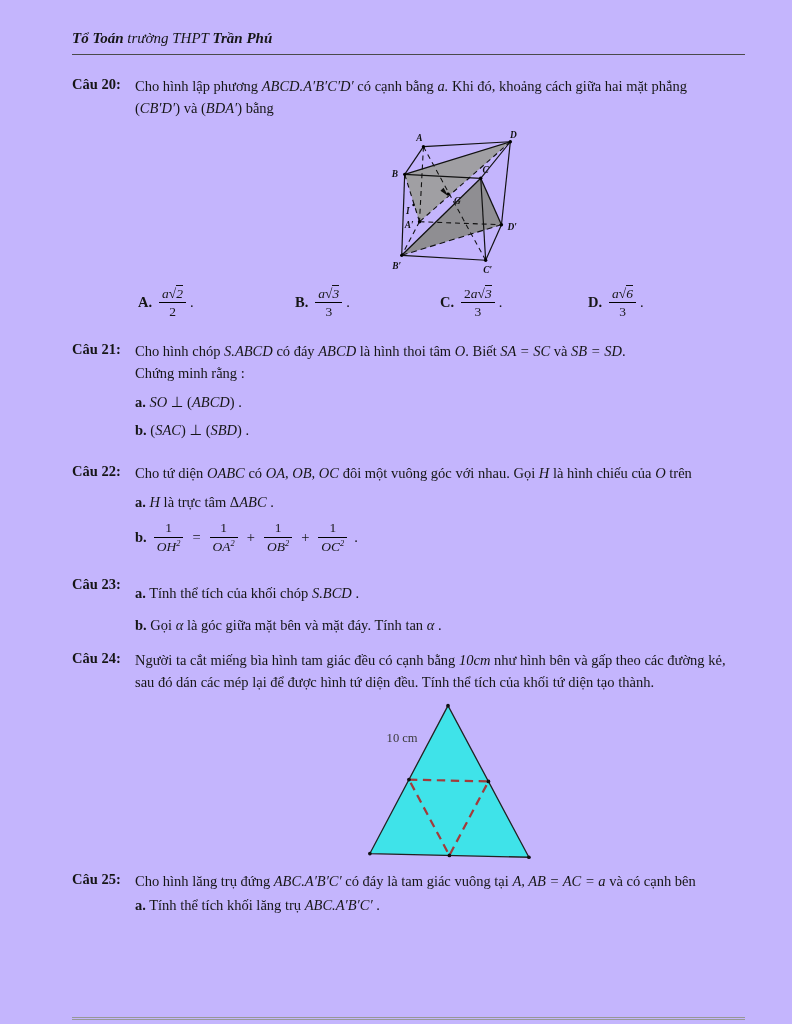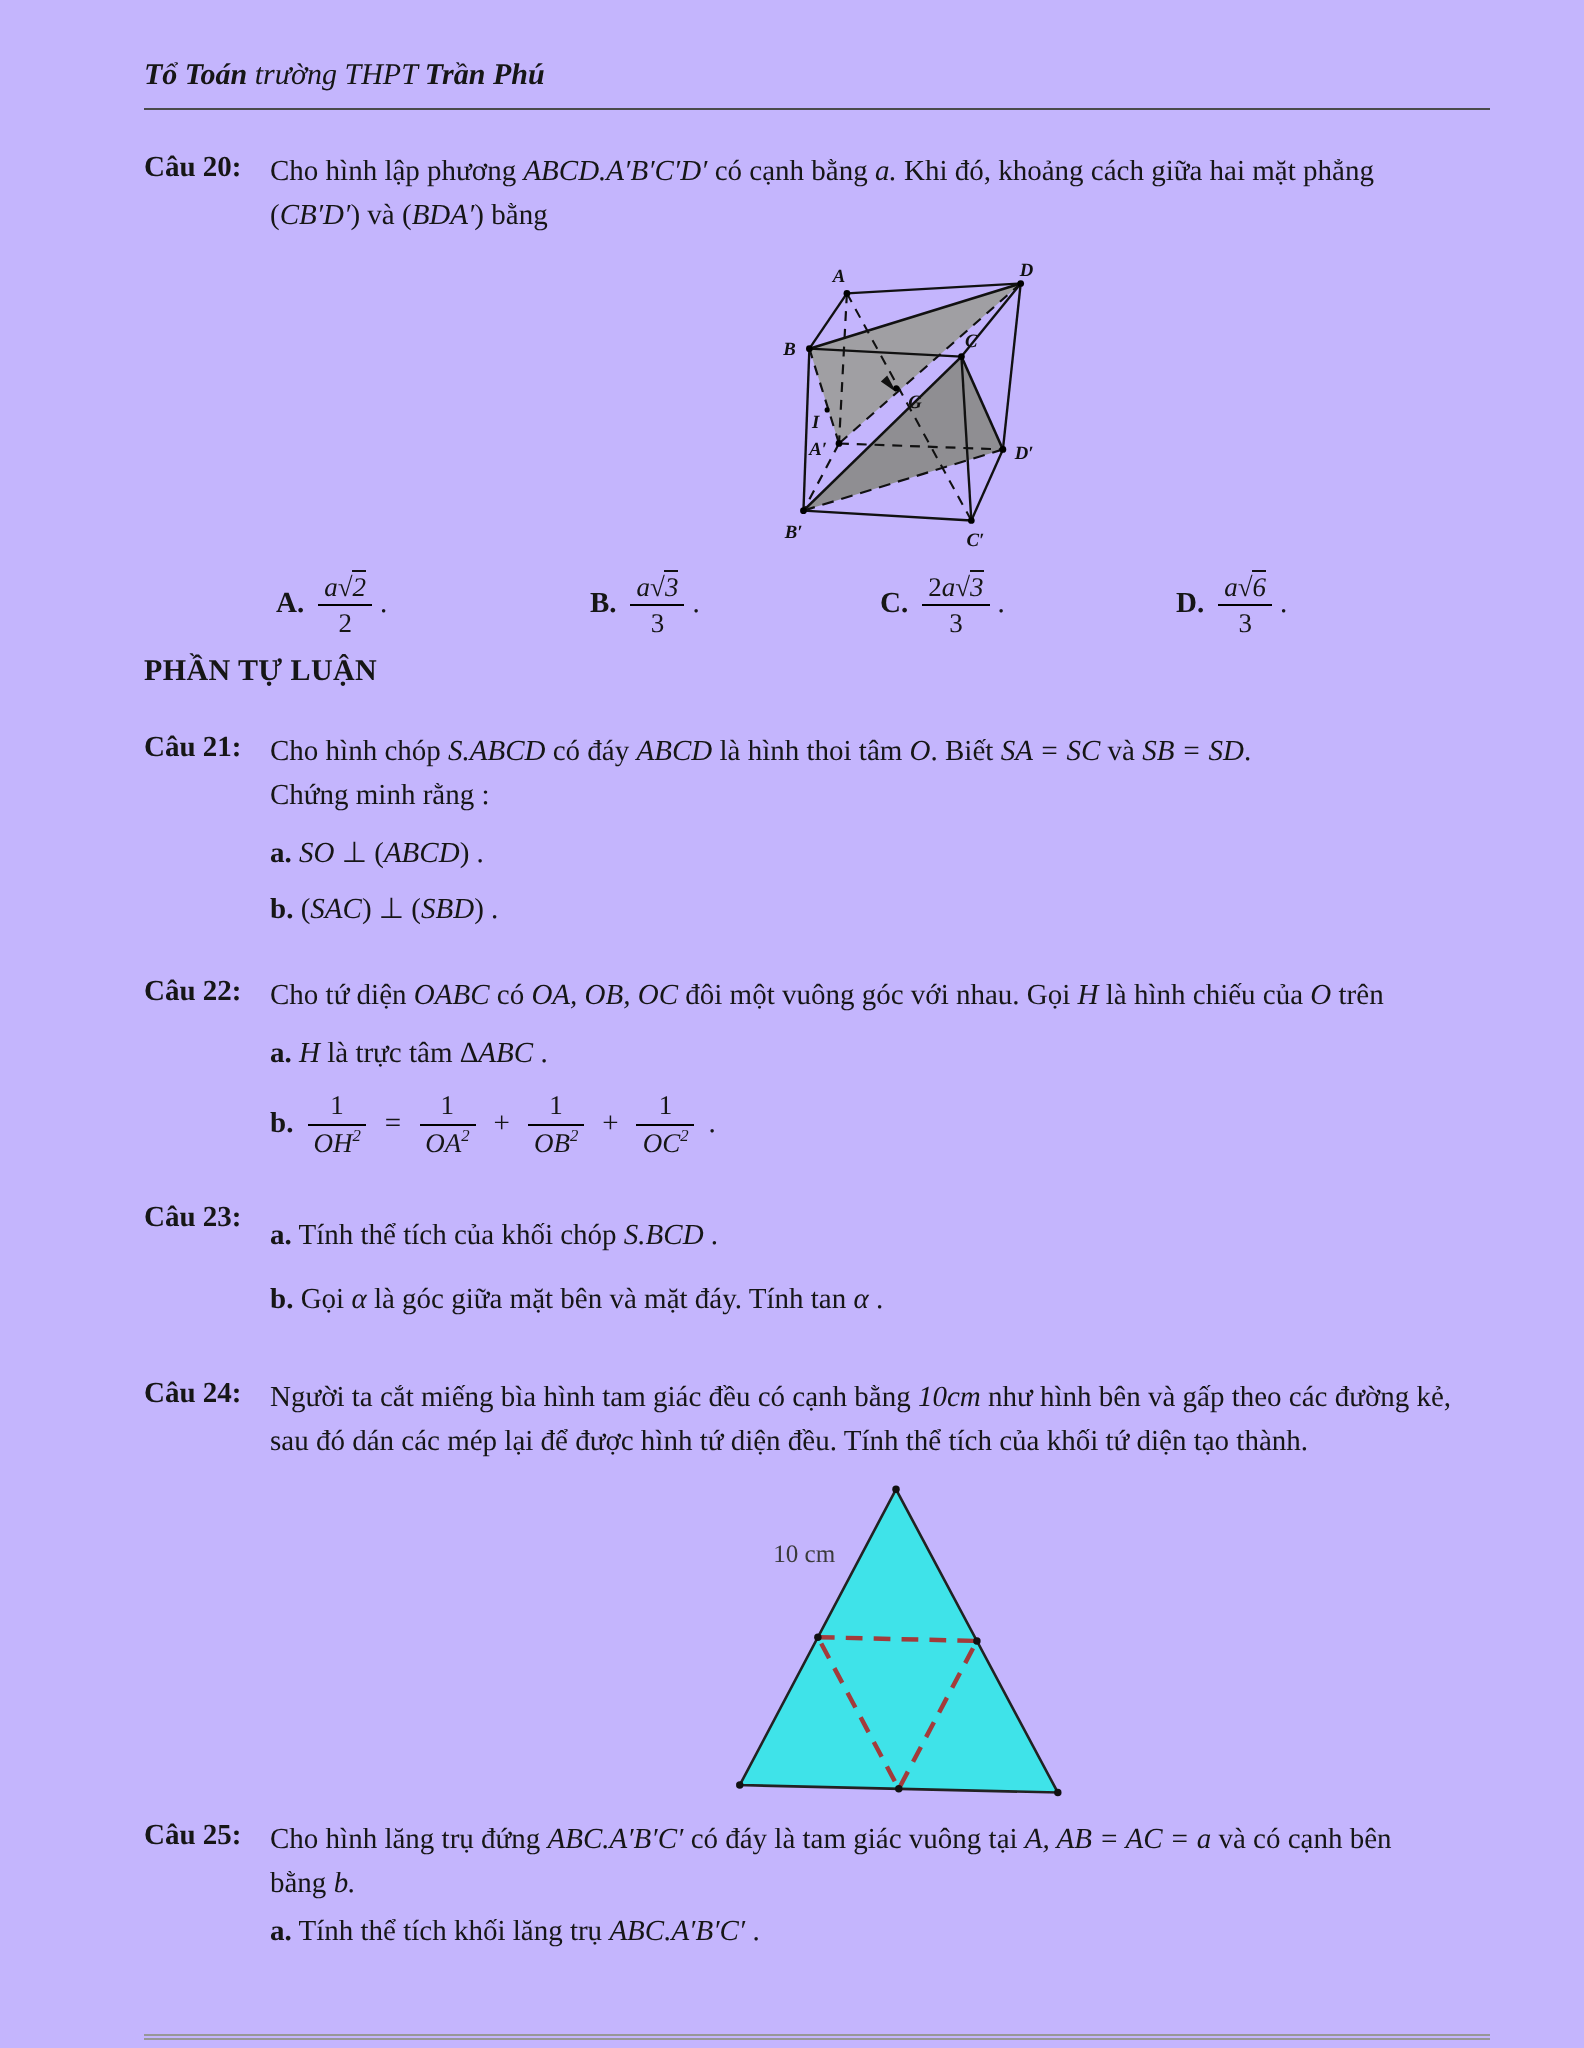--- a/index.html
+++ b/index.html
@@ -178,21 +178,20 @@
       <div class="opt opt-d">
         <span class="opt-label">D.</span>
         <span class="frac">
             <span class="num"><span class="seg-it">a</span><span class="seg-sq">√</span><span class="seg-rad">6</span></span>
             <span class="den plain">3</span>
           </span>
         <span class="opt-tail">.</span>
       </div>
     </div>
 
-    <div class="section-title">PHẦN TỰ LUẬN</div>
 
     <div class="question">
       <div class="q-label">Câu 21:</div>
       <div class="q-body">
         <div class="q-line"><span class="seg-rm">Cho hình chóp </span><span class="seg-it">S.ABCD</span><span class="seg-rm"> có đáy </span><span class="seg-it">ABCD</span><span class="seg-rm"> là hình thoi tâm </span><span class="seg-it">O</span><span class="seg-rm">. Biết </span><span class="seg-it">SA = SC</span><span class="seg-rm"> và </span><span class="seg-it">SB = SD</span><span class="seg-rm">.</span></div>
         <div class="q-line"><span class="seg-rm">Chứng minh rằng :</span></div>
         <div class="sub-line"><span class="seg-b">a.</span><span class="seg-rm"> </span><span class="seg-it">SO</span><span class="seg-rm"> ⊥ (</span><span class="seg-it">ABCD</span><span class="seg-rm">) .</span></div>
         <div class="sub-line"><span class="seg-b">b.</span><span class="seg-rm"> (</span><span class="seg-it">SAC</span><span class="seg-rm">) ⊥ (</span><span class="seg-it">SBD</span><span class="seg-rm">) .</span></div>
       </div>
     </div>
@@ -229,21 +228,21 @@
     </div>
 
     <div class="question">
       <div class="q-label">Câu 23:</div>
       <div class="q-body">
         <div class="sub-line"><span class="seg-b">a.</span><span class="seg-rm"> Tính thể tích của khối chóp </span><span class="seg-it">S.BCD</span><span class="seg-rm"> .</span></div>
         <div class="sub-line" style="margin-top:10px"><span class="seg-b">b.</span><span class="seg-rm"> Gọi </span><span class="seg-it">α</span><span class="seg-rm"> là góc giữa mặt bên và mặt đáy. Tính </span><span class="seg-rm">tan</span><span class="seg-it"> α</span><span class="seg-rm"> .</span></div>
       </div>
     </div>
 
-    <div class="question" style="margin-top:27px">
+    <div class="question" style="margin-top:13px">
       <div class="q-label">Câu 24:</div>
       <div class="q-body">
         <div class="q-line"><span class="seg-rm">Người ta cắt miếng bìa hình tam giác đều có cạnh bằng </span><span class="seg-it">10cm</span><span class="seg-rm"> như hình bên và gấp theo các đường kẻ, sau đó dán các mép lại để được hình tứ diện đều. Tính thể tích của khối tứ diện tạo thành.</span></div>
       </div>
     </div>
 
     <div class="fig-wrap">
       <svg class="fig-tri" width="186" height="168" viewBox="0 0 200 180">
         <polygon points="100,9 16,168 187,172" stroke="#222" stroke-width="1.4" fill="#3fe3e9"></polygon>
         <polygon points="58,88.5 143.5,90.5 101.5,170" fill="none" stroke-width="2.4" stroke-dasharray="9 6" stroke="#a33b3b"></polygon>
@@ -256,21 +255,20 @@
             <circle cx="101.5" cy="170" r="2"></circle>
         </g>
         <text class="dimlab" x="34" y="48">10 cm</text>
       </svg>
     </div>
 
     <div class="question" style="margin-top:4px">
       <div class="q-label">Câu 25:</div>
       <div class="q-body">
         <div class="q-line"><span class="seg-rm">Cho hình lăng trụ đứng </span><span class="seg-it">ABC.A′B′C′</span><span class="seg-rm"> có đáy là tam giác vuông tại </span><span class="seg-it">A, AB = AC = a</span><span class="seg-rm"> và có cạnh bên</span></div>
-        <div class="q-line"><span class="seg-rm">bằng </span><span class="seg-it">b.</span></div>
         <div class="sub-line" style="margin-top:1px"><span class="seg-b">a.</span><span class="seg-rm"> Tính thể tích khối lăng trụ </span><span class="seg-it">ABC.A′B′C′</span><span class="seg-rm"> .</span></div>
       </div>
     </div>
 
   </div>
 
   <div class="footer">
     <div class="ftext">Ôn tập cuối kỳ 2 năm học 2025 – 2026</div>
     <div class="fpage">8</div>
   </div>

